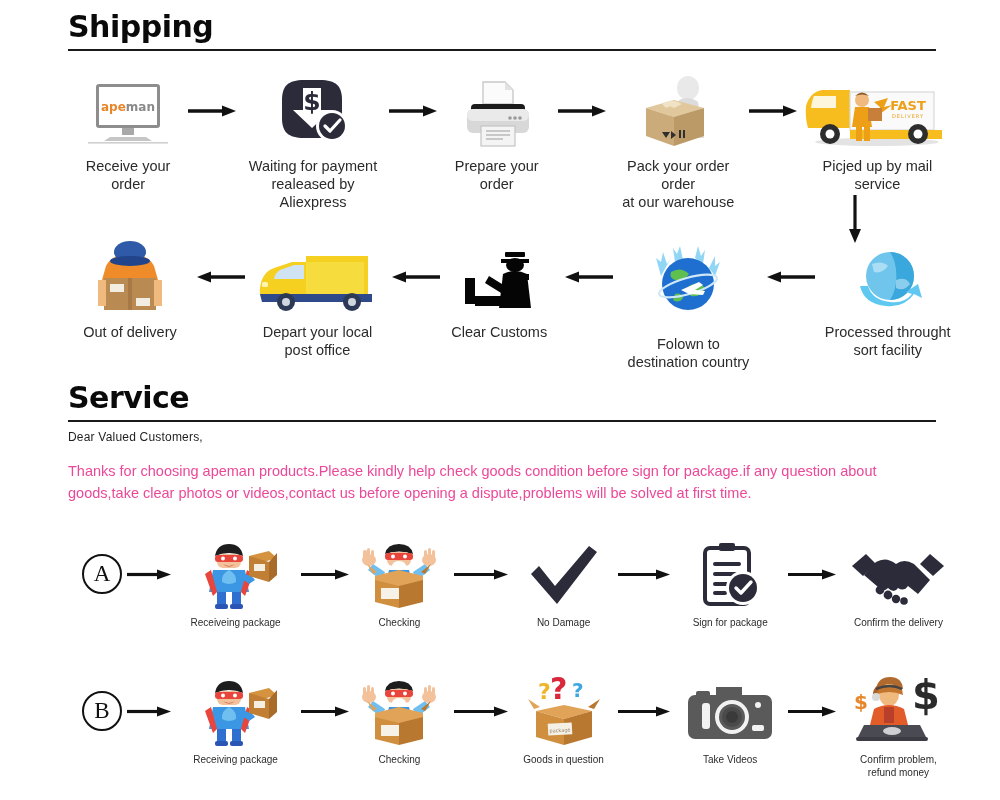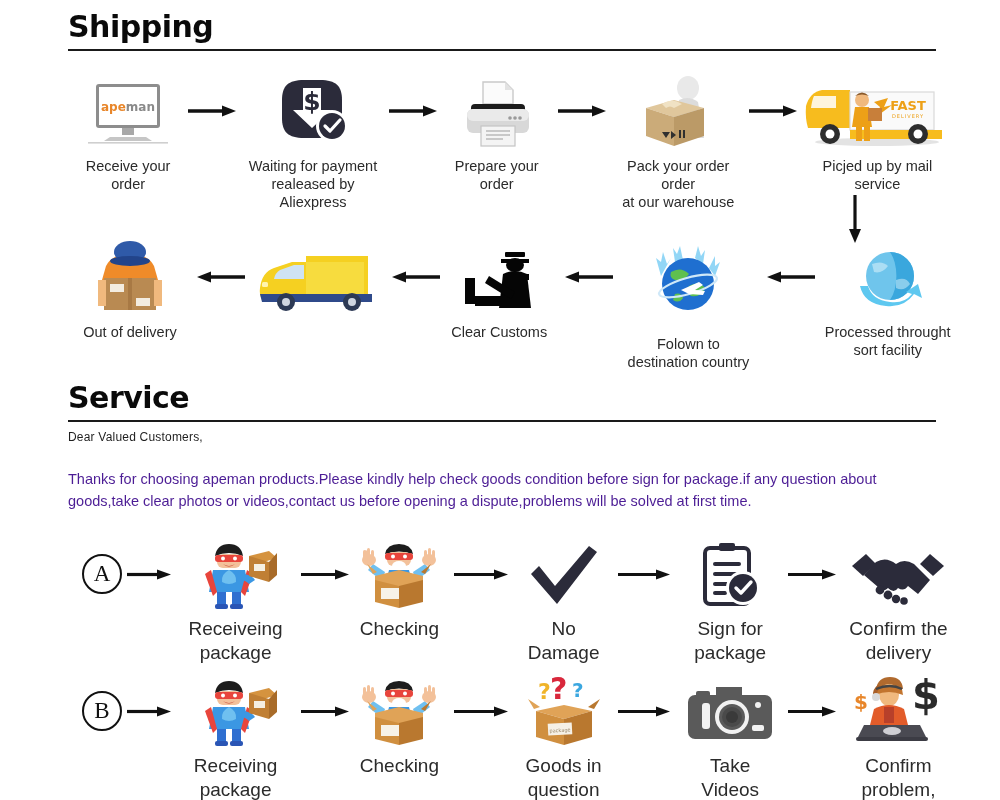--- a/index.html
+++ b/index.html
@@ -38,35 +38,35 @@
 
   .vert-arrow { position: absolute; }
 
   
   .service-text { position: absolute; left: 68px; width: 880px; }
   .greet {
     font-size: 12px; color: #1f1f1f; letter-spacing: .2px;
     font-family: "Liberation Sans", sans-serif;
   }
   .para {
-    margin-top: 24px; font-size: 14.5px; color: #4c1d95;
+    margin-top: 16px; font-size: 14.5px; color: #ec4899;
     line-height: 1.55; letter-spacing: 0px;
     font-family: "Liberation Sans", sans-serif;
   }
 
   
   .circle-letter {
     width: 40px; height: 40px; border: 2.5px solid #111; border-radius: 50%;
     display: flex; align-items: center; justify-content: center;
     font-size: 23px; color: #111; font-family: "Liberation Serif", serif;
   }
   .letter-wrap { height: 78px; display: flex; align-items: center; }
 
   
-  .srv .cap { font-size: 19px; }
+  .srv .cap { font-size: 10px; }
   .srv .art { height: 72px; }
   .srv .arrow-h { height: 72px; }
   .srv .letter-wrap { height: 72px; }
 </style>
 </head>
 <body>
 
 <div class="page">
 
   <div class="section-head" style="top:12px;">
@@ -250,20 +250,22 @@
           <path d="M52 16 h58 v36 H52 z" fill="#f7dc3e"></path>
           <path d="M26 24 l14 -5 h10 v14 H20 q1 -6 6 -9z" fill="#cfe3f2"></path>
           <path d="M6 48 h112 v8 H8 z" fill="#2f4a8a"></path>
           <circle cx="32" cy="56" r="9" fill="#2d3a55"></circle>
             <circle cx="32" cy="56" r="4" fill="#cfd6e0"></circle>
           <circle cx="98" cy="56" r="9" fill="#2d3a55"></circle>
             <circle cx="98" cy="56" r="4" fill="#cfd6e0"></circle>
           <rect x="8" y="36" width="6" height="5" rx="1.5" fill="#fff4b0"></rect>
         </svg>
       </div>
+      <div class="cap">Depart your local
+post office</div>
     </div>
 
     <div class="arrow-h" style="width:62px;">
       <svg width="56" height="14" viewBox="0 0 56 14">
         <line x1="18" y1="7" x2="54" y2="7" stroke="#111" stroke-width="3.4"></line>
         <path d="M20 1.5 L6 7 L20 12.5 z" fill="#111"></path>
       </svg>
     </div>
 
     <div class="node" style="width:126px;">

